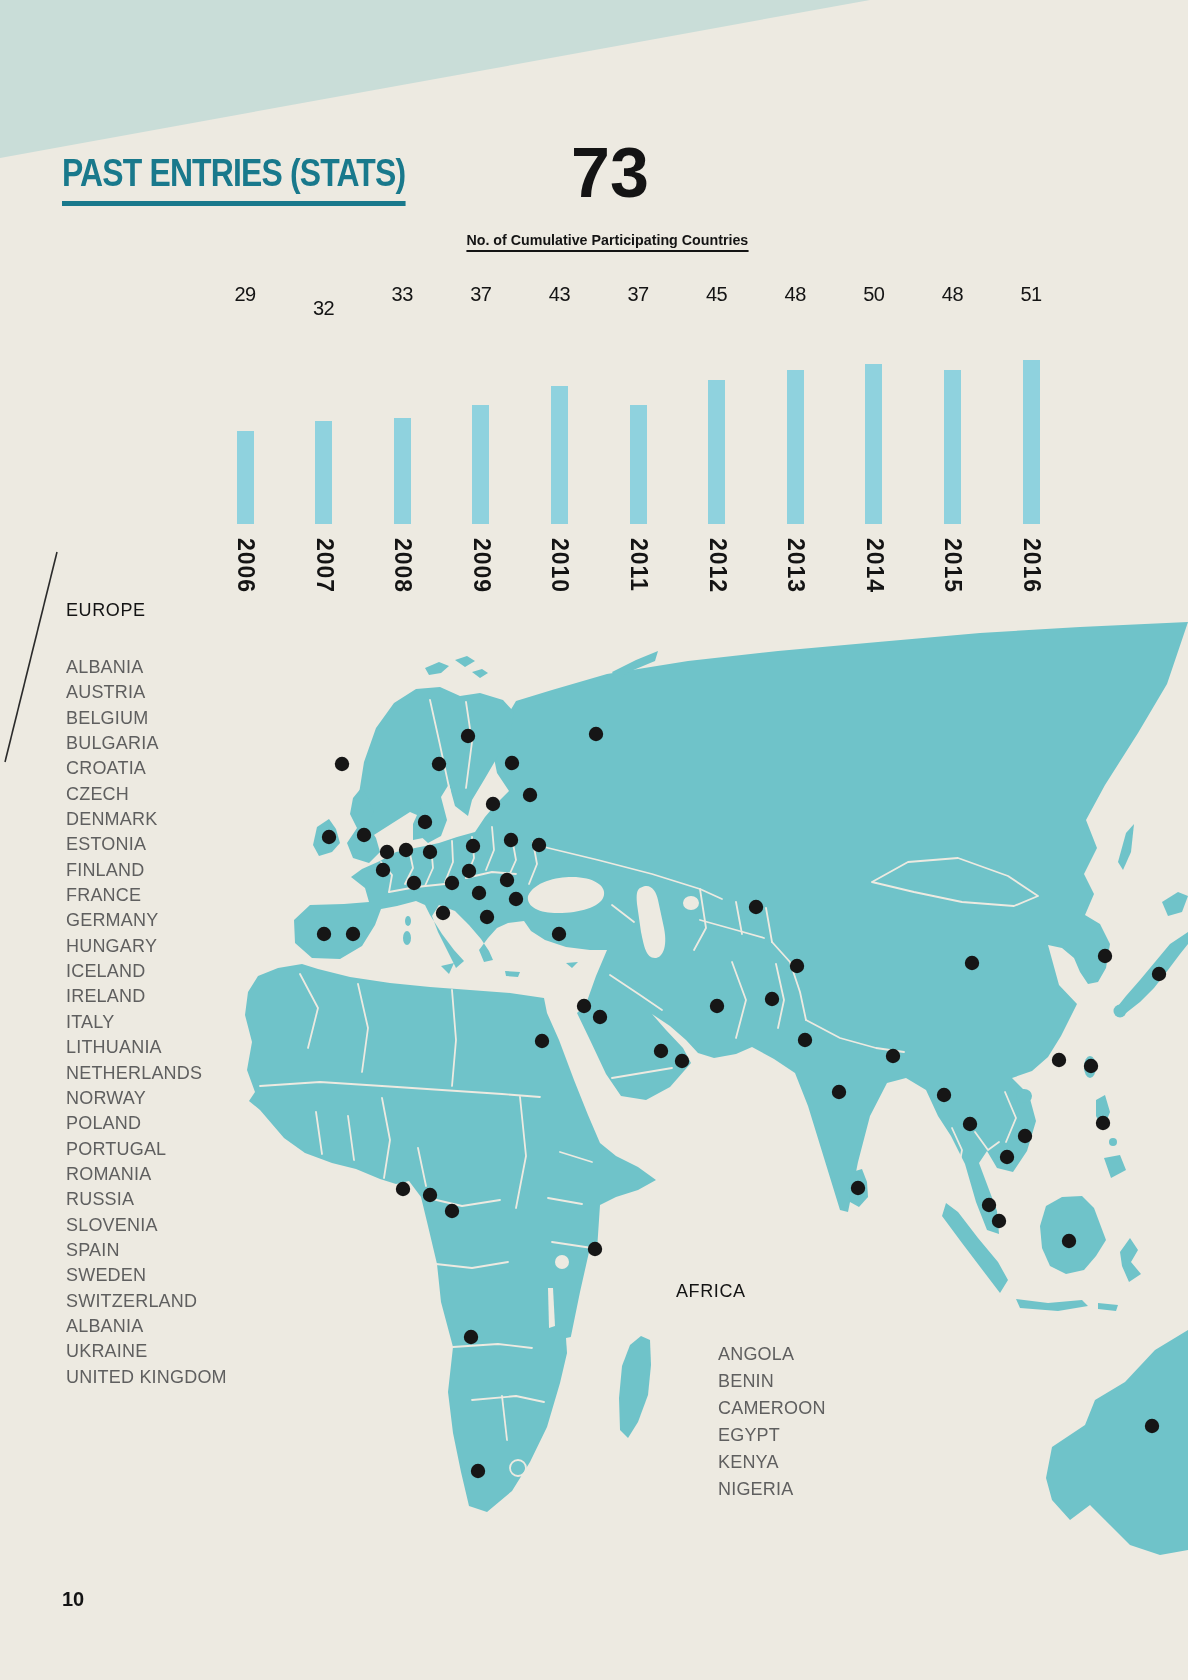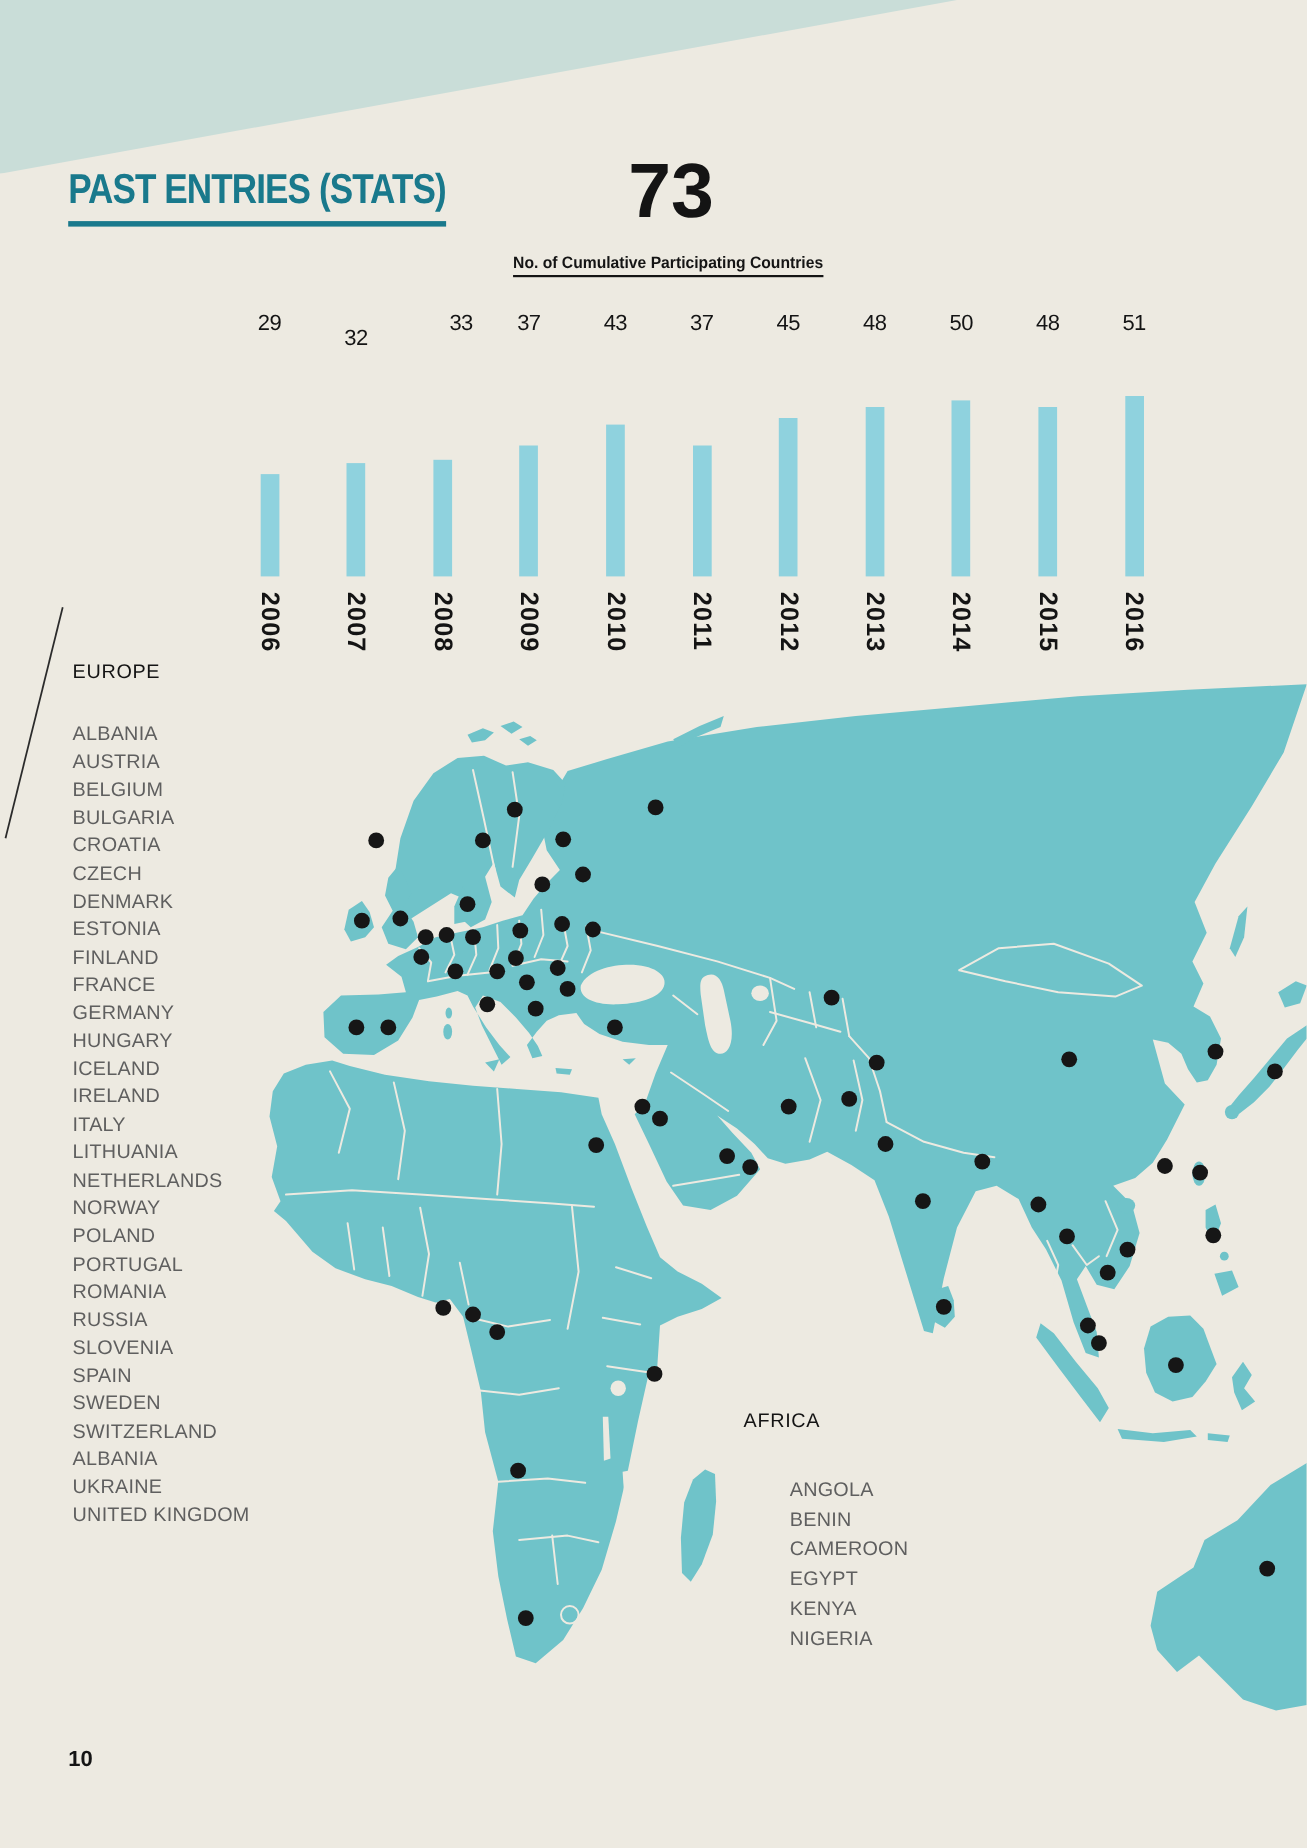--- a/index.html
+++ b/index.html
@@ -204,21 +204,21 @@
     <span>No. of Cumulative Participating Countries</span>
   </div>
 
   <div id="chart">
       <div class="bar-value" style="left: 245px;">29</div>
       <div class="bar" style="left: 236.5px; width: 17px; top: 430.91px; height: 93.09px;"></div>
       <div class="bar-year" style="left: 232px;">2006</div>
       <div class="bar-value" style="left: 323.6px; margin-top: 14px;">32</div>
       <div class="bar" style="left: 315.1px; width: 17px; top: 421.28px; height: 102.72px;"></div>
       <div class="bar-year" style="left: 310.6px;">2007</div>
-      <div class="bar-value" style="left: 402.2px; margin-left: 17px;">33</div>
+      <div class="bar-value" style="left: 402.2px;">33</div>
       <div class="bar" style="left: 393.7px; width: 17px; top: 418.07px; height: 105.93px;"></div>
       <div class="bar-year" style="left: 389.2px;">2008</div>
       <div class="bar-value" style="left: 480.8px;">37</div>
       <div class="bar" style="left: 472.3px; width: 17px; top: 405.23px; height: 118.77px;"></div>
       <div class="bar-year" style="left: 467.8px;">2009</div>
       <div class="bar-value" style="left: 559.4px;">43</div>
       <div class="bar" style="left: 550.9px; width: 17px; top: 385.97px; height: 138.03px;"></div>
       <div class="bar-year" style="left: 546.4px;">2010</div>
       <div class="bar-value" style="left: 638px;">37</div>
       <div class="bar" style="left: 629.5px; width: 17px; top: 405.23px; height: 118.77px;"></div>

